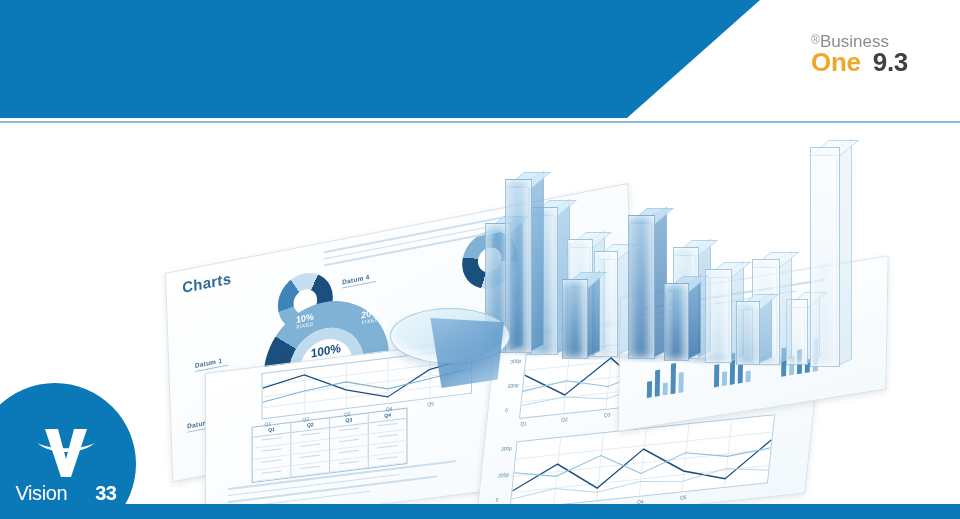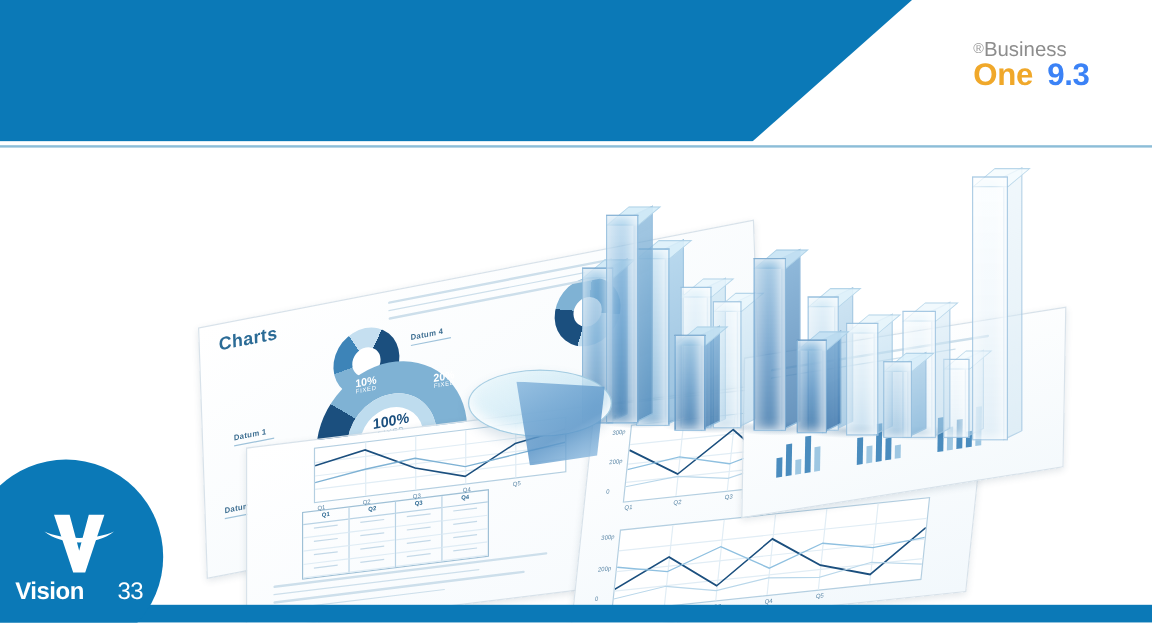--- a/index.html
+++ b/index.html
@@ -115,21 +115,21 @@
   .sap-one {
     font-size: 26px;
     font-weight: 700;
     color: #f0a82a;
     line-height: 1;
     letter-spacing: -0.3px;
   }
   .sap-version {
     font-size: 26px;
     font-weight: 700;
-    color: #3b82f6;
+    color: #404040;
     line-height: 1;
     margin-left: 12px;
     letter-spacing: -0.3px;
   }
 
   
   .hero {
     position: absolute;
     left: 0;
     top: 123px;
@@ -501,22 +501,22 @@
     height: 56px;
     margin-bottom: 2px;
   }
   .v33-word {
     font-size: 20px;
     color: #ffffff;
     letter-spacing: -0.4px;
     line-height: 1;
     white-space: nowrap;
   }
-  .v33-word b { font-weight: 400; padding-left: 28px; }
-  .v33-word span.light { font-weight: 700; }
+  .v33-word b { font-weight: 700; padding-left: 28px; }
+  .v33-word span.light { font-weight: 400; }
 </style>
 </head>
 <body>
 
 <div id="stage">
 
   <div class="hero">
 
     <div class="sheet sheet-charts">
       <div class="sheet-heading">Charts</div>

